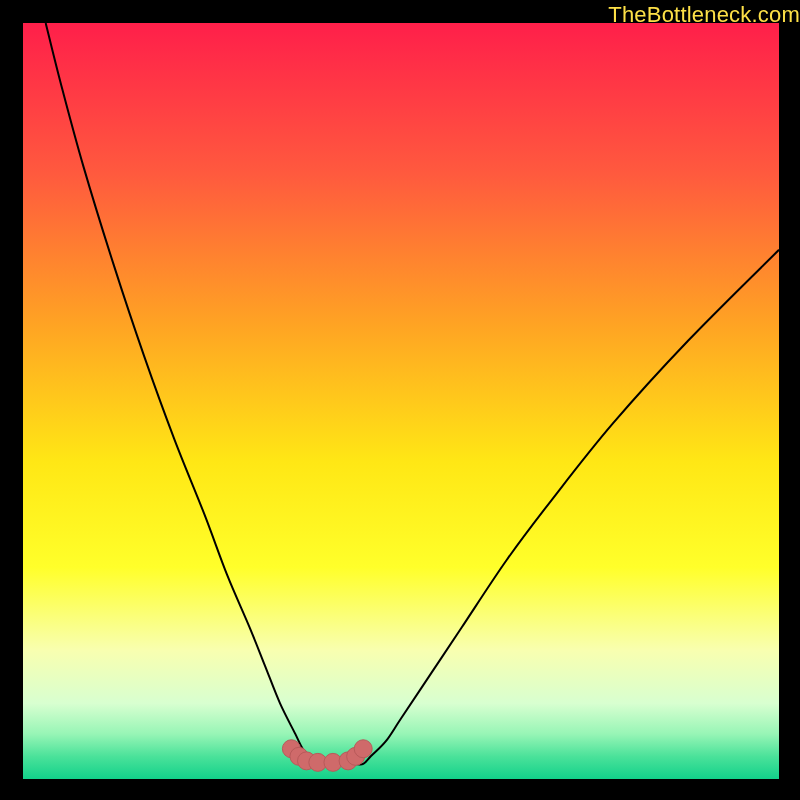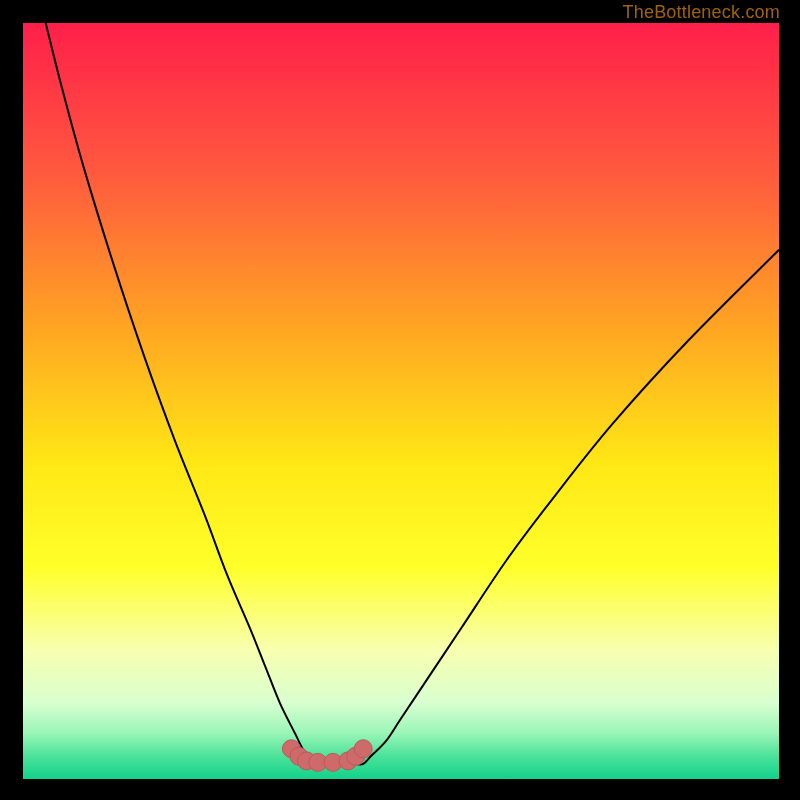--- a/index.html
+++ b/index.html
@@ -35,24 +35,24 @@
     position: absolute;
     left: 0;
     top: 0;
     width: 100%;
     height: 100%;
     pointer-events: none;
   }
   .attribution {
     position: absolute;
     top: 2px;
-    right: 20px;
+    right: 0;
     font-family: Arial, Helvetica, sans-serif;
-    font-size: 18px;
-    color: #a16207;
+    font-size: 22px;
+    color: #fde047;
     letter-spacing: 0.2px;
   }
 </style>
 </head>
 <body>
 
 <div class="stage">
 
   <div class="plot-area">
     <svg class="gradient-bg" viewBox="0 0 756 756" preserveAspectRatio="none">

